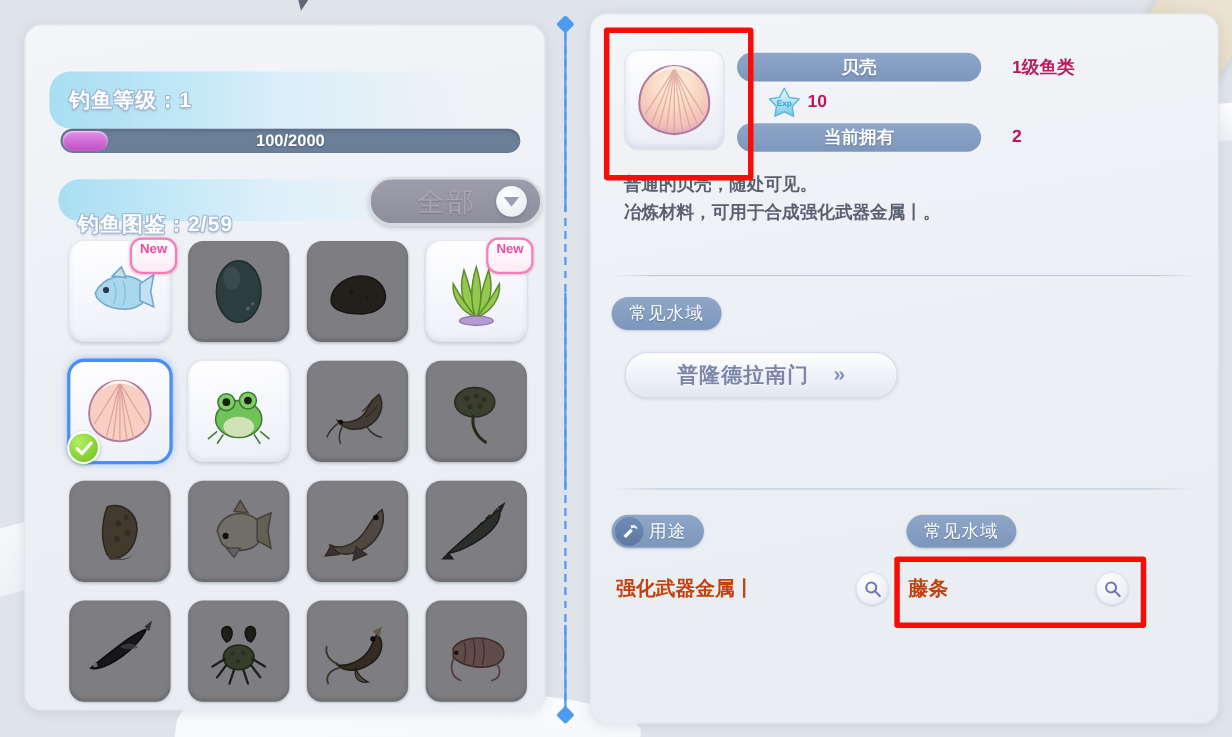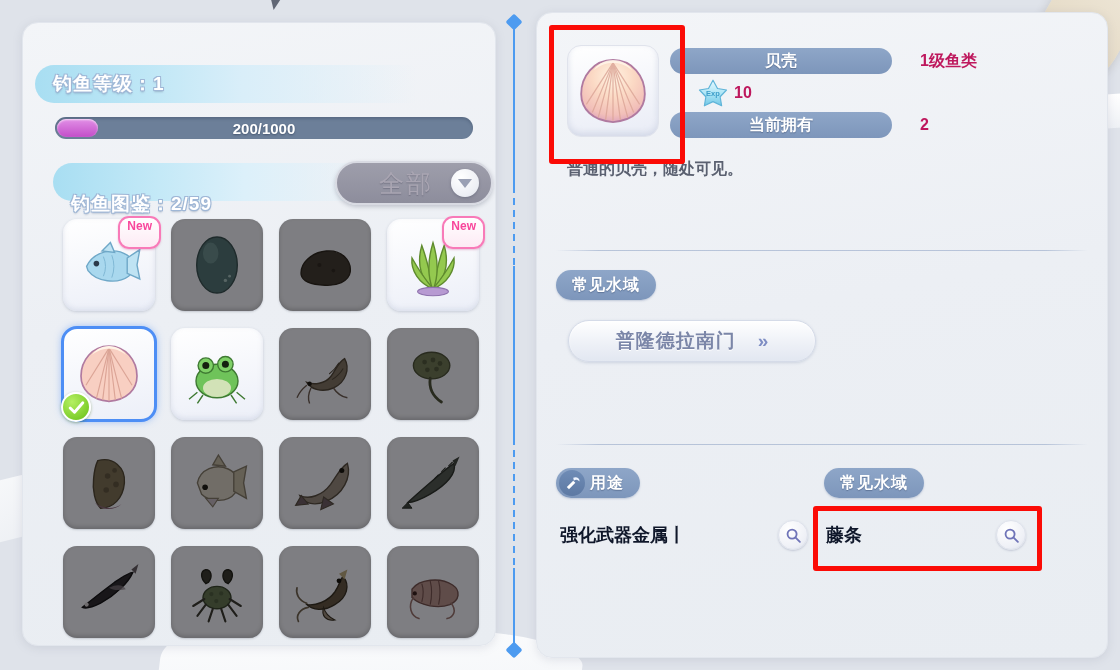--- a/index.html
+++ b/index.html
@@ -73,21 +73,21 @@
     background: linear-gradient(170deg,#f3f5f8 0%, #eceff4 45%, #e9edf2 100%);
     border-radius: 16px;
     box-shadow: 0 2px 10px rgba(120,130,150,.18);
     border: 1px solid #e2e6ed;
   }
   #left-panel  { left:22px;  top:22px;  width:474px; height:624px; overflow:hidden; }
   #right-panel { left:536px; top:12px;  width:572px; height:646px; overflow:hidden; }
 
   
   .level-banner {
-    position:absolute; left:12px; top:42px; width:398px; height:38px;
+    position:absolute; left:22px; top:42px; width:398px; height:52px;
     border-radius: 19px;
     background: linear-gradient(90deg,#a8def2 0%, #bfe7f6 28%, #d9eef9 52%, rgba(235,245,250,0) 96%);
     display:flex; align-items:center;
   }
   .level-banner .txt {
     margin-left:18px; font-size:19px; font-weight:bold; color:#ffffff; letter-spacing:1px;
     text-shadow: -1px -1px 0 #9fb7d6, 1px -1px 0 #9fb7d6, -1px 1px 0 #9fb7d6,
                   1px 1px 0 #9fb7d6, 0 2px 2px rgba(110,130,160,.5);
   }
   .xp-track {
@@ -215,21 +215,21 @@
     position:absolute; left:556px; width:532px; height:1px;
     background: linear-gradient(90deg, rgba(150,170,200,.0) 0%, rgba(140,160,195,.55) 8%, rgba(140,160,195,.55) 92%, rgba(150,170,200,0) 100%);
   }
   #hr1 { top:250px; }
   #hr2 { top:444px; }
 
   .sec-badge {
     position:absolute; height:30px; border-radius:15px;
     background: linear-gradient(180deg,#8ea6c8 0%, #7d96bb 100%);
     display:flex; align-items:center; padding:0 16px;
-    font-size:16px; font-weight:bold; color:#ffffff; letter-spacing:1px;
+    font-size:16px; font-weight:normal; color:#ffffff; letter-spacing:1px;
     text-shadow:0 1px 1px rgba(60,80,115,.5);
     box-shadow:0 1px 2px rgba(110,130,165,.35);
   }
   #badge-water { left:556px; top:270px; }
   #badge-usage { left:556px; top:468px; padding-left:34px; }
   #badge-bait  { left:824px; top:468px; }
   .usage-ic {
     position:absolute; left:3px; top:2px; width:26px; height:26px; border-radius:50%;
     background: linear-gradient(180deg,#6f8cb6 0%, #5d79a3 100%);
     display:flex; align-items:center; justify-content:center;
@@ -246,21 +246,21 @@
   }
   .water-btn .nm {
     font-size:19px; font-weight:bold; color:#7b86a8; letter-spacing:1px;
     text-shadow:0 1px 0 rgba(255,255,255,.9);
   }
   .water-btn .arrow {
     margin-left:22px; font-size:19px; font-weight:bold; color:#7f8ec4;
   }
 
   .entry { position:absolute; display:flex; align-items:center; }
-  .entry .nm { font-size:18px; font-weight:bold; color:#0f172a; }
+  .entry .nm { font-size:18px; font-weight:bold; color:#c2410c; }
   .mag {
     width:30px; height:30px; border-radius:50%;
     background: radial-gradient(circle at 34% 28%, #ffffff 0%, #eef0f6 68%, #dadeea 100%);
     border:1px solid #dfe3ec;
     display:flex; align-items:center; justify-content:center;
     box-shadow:0 1px 2px rgba(120,130,160,.35);
   }
   .mag svg { width:17px; height:17px; }
   #entry-usage { left:560px; top:520px; width:248px; justify-content:space-between; }
   #entry-bait  { left:826px; top:520px; width:200px; justify-content:space-between; }
@@ -291,21 +291,21 @@
 </div>
 
 <div id="left-panel" class="panel">
 
   <div class="level-banner">
     <span class="txt">钓鱼等级：1</span>
   </div>
 
   <div class="xp-track">
     <div class="xp-fill" style="width: 41.4px;"></div>
-    <span class="xp-text">200/1000</span>
+    <span class="xp-text">100/2000</span>
   </div>
 
   <div class="codex-banner">
     <span class="txt">钓鱼图鉴：2/59</span>
   </div>
 
   <div class="filter-dd">
     <span class="label">全部</span>
     <span class="chev">
         <i></i>
@@ -568,20 +568,21 @@
   <div class="info-row">
     <div class="pill">当前拥有</div>
     <div class="val">
       <span>2</span>
     </div>
   </div>
 </div>
 
 <div class="desc">
   <div>普通的贝壳，随处可见。</div>
+  <div>冶炼材料，可用于合成强化武器金属丨。</div>
 </div>
 
 <div class="hr" id="hr1"></div>
 <div class="hr" id="hr2"></div>
 
 <div class="sec-badge" id="badge-water">
   <span>常见水域</span>
 </div>
 
 <div class="water-btn">

